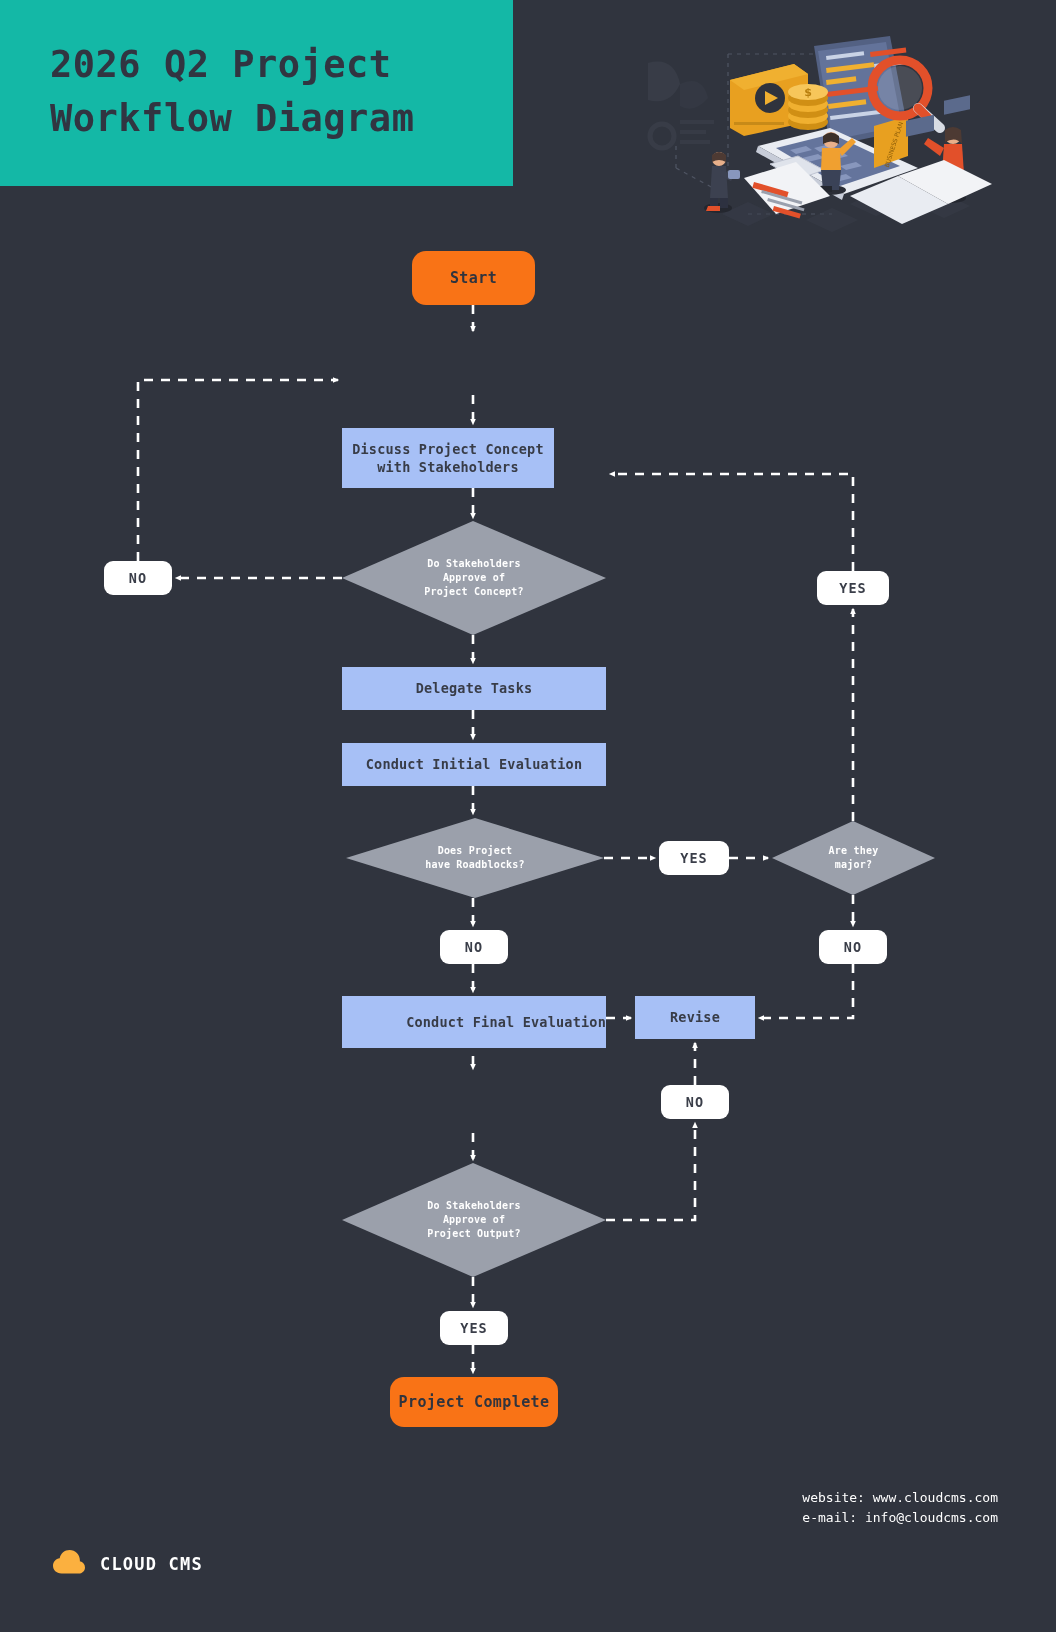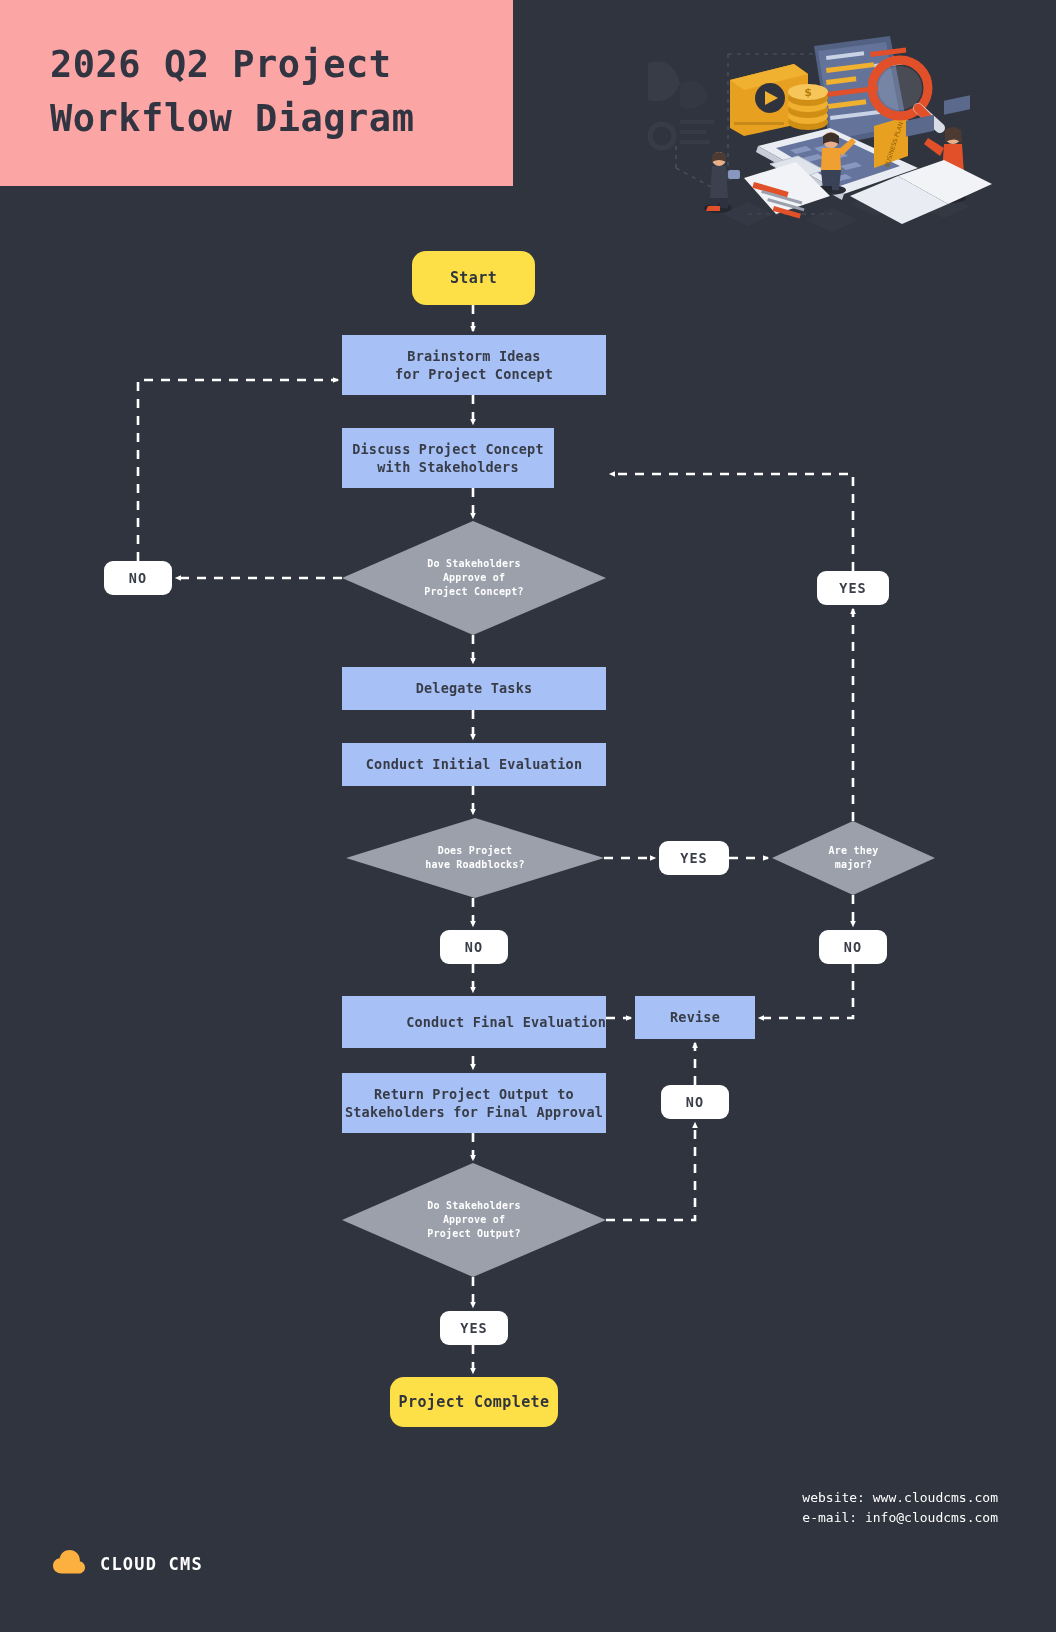--- a/index.html
+++ b/index.html
@@ -12,21 +12,21 @@
   #page {
     position: relative;
     width: 1056px; height: 1632px;
     background: #30343e;
   }
 
   
   #title-card {
     position: absolute; left: 0; top: 0;
     width: 513px; height: 186px;
-    background: #fca5a5;
+    background: #14b8a6;
   }
   #title-text {
     position: absolute; left: 50px; top: 38px;
     width: 430px;
     color: #313541;
     font-family: "DejaVu Sans Mono", monospace;
     font-size: 37px;
     font-weight: 700;
     line-height: 1.45;
     letter-spacing: 0.5px;
@@ -47,21 +47,21 @@
   }
   .node {
     position: absolute;
     display: flex; align-items: center; justify-content: center;
     text-align: center;
     font-family: "DejaVu Sans Mono", monospace;
     white-space: pre-line;
     line-height: 1.35;
   }
   .node-terminal {
-    background: #fde047;
+    background: #f97316;
     color: #30343e;
     border-radius: 14px;
     font-size: 15px;
     font-weight: 700;
     letter-spacing: 0.4px;
   }
   .node-process {
     background: #a7c0f6;
     color: #383c47;
     font-size: 13.5px;
@@ -324,24 +324,20 @@
       <polygon points="475,818 604,858 475,898 346,858"></polygon>
       <polygon points="853,821 935,858 853,895 772,858"></polygon>
       <polygon points="473,1163 606,1220 473,1277 342,1220"></polygon>
     </g>
   </svg>
 
   <div class="node node-terminal" style="left:412px; top:251px; width:123px; height:54px;">
     <span>Start</span>
   </div>
 
-  <div class="node node-process" style="left:342px; top:335px; width:264px; height:60px;">
-    <span>Brainstorm Ideas
-for Project Concept</span>
-  </div>
 
   <div class="node node-process" style="left:342px; top:428px; width:212px; height:60px;">
     <span>Discuss Project Concept
 with Stakeholders</span>
   </div>
 
   <div class="node-decision-label" style="left:342px; top:521px; width:264px; height:114px;">
     <span>Do Stakeholders
 Approve of
 Project Concept?</span>
@@ -366,24 +362,20 @@
   </div>
 
   <div class="node node-process" style="left:342px; top:996px; width:264px; height:52px;justify-content:flex-end;">
     <span>Conduct Final Evaluation</span>
   </div>
 
   <div class="node node-process" style="left:635px; top:996px; width:120px; height:43px;">
     <span>Revise</span>
   </div>
 
-  <div class="node node-process" style="left:342px; top:1073px; width:264px; height:60px;">
-    <span>Return Project Output to
-Stakeholders for Final Approval</span>
-  </div>
 
   <div class="node-decision-label" style="left:342px; top:1163px; width:264px; height:114px;">
     <span>Do Stakeholders
 Approve of
 Project Output?</span>
   </div>
 
   <div class="node node-terminal" style="left:390px; top:1377px; width:168px; height:50px;border-radius:14px;">
     <span>Project Complete</span>
   </div>

